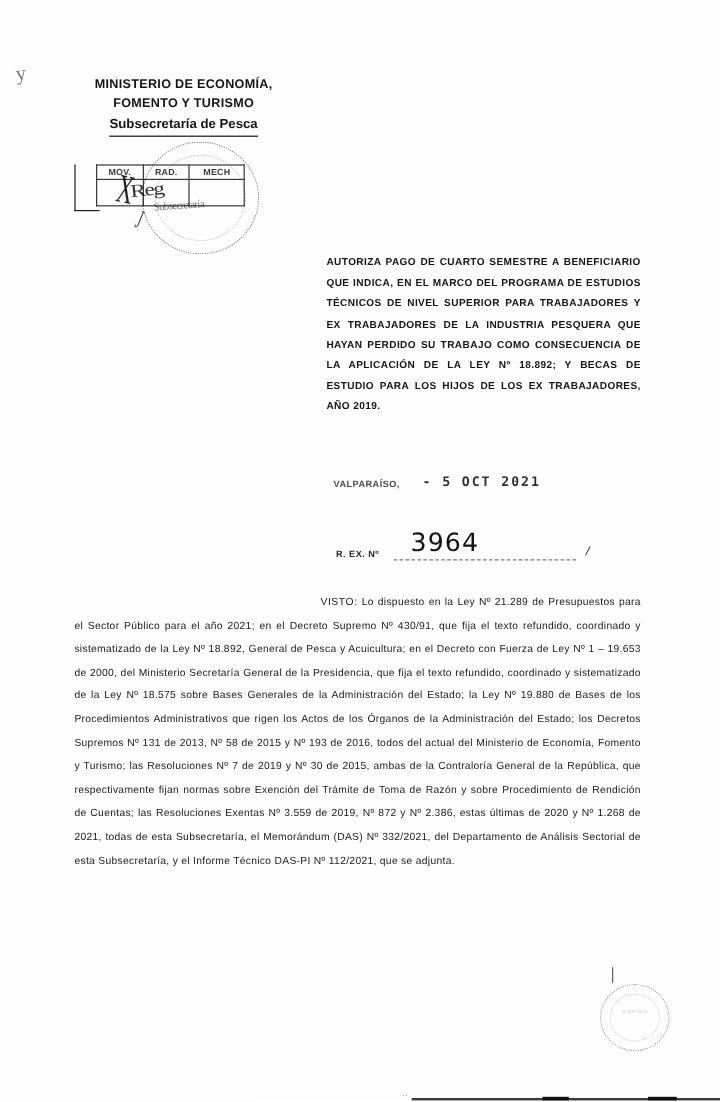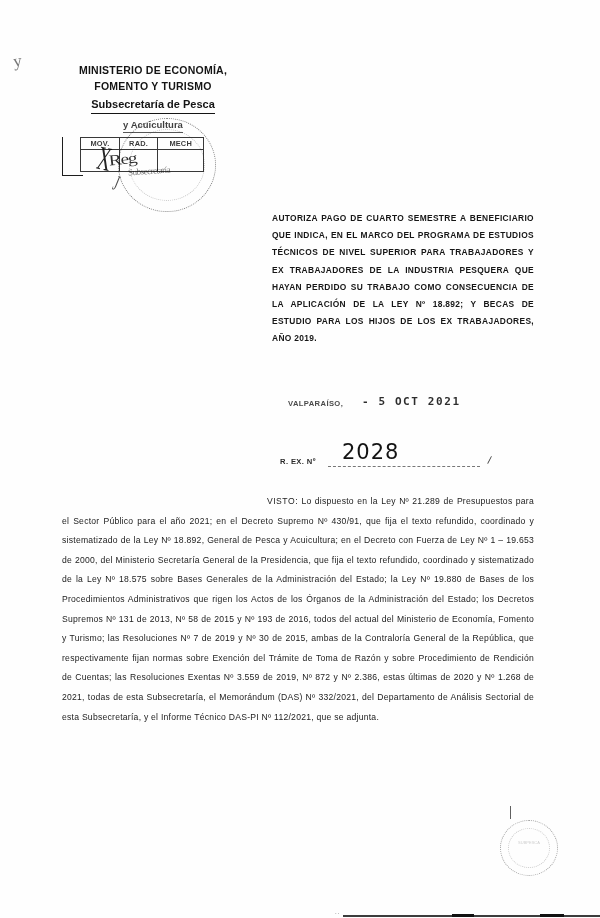--- a/index.html
+++ b/index.html
@@ -180,21 +180,21 @@
     text-align: justify;
     text-justify: inter-word;
   }
   .subject p {
     margin: 0;
   }
 
   
   .place-date {
     position: absolute;
-    left: 288px;
+    left: 278px;
     top: 395px;
     width: 260px;
     height: 20px;
   }
   .place-label {
     position: absolute;
     left: 0;
     top: 4px;
     font-size: 7.6px;
     font-weight: bold;
@@ -360,21 +360,20 @@
 <body>
 
 <div class="page">
 
   <div class="corner-mark">y</div>
 
   <div class="letterhead">
     <div class="lh-line1">MINISTERIO DE ECONOMÍA,</div>
     <div class="lh-line2">FOMENTO Y TURISMO</div>
     <div><span class="lh-line3">Subsecretaría de Pesca</span></div>
-    <div><span class="lh-line4">y Acuicultura</span></div>
   </div>
 
   <div class="routing-rule"></div>
 
   <table class="routing-table">
     <tbody>
         <tr>
       <td>MOV.</td>
       <td>RAD.</td>
       <td>MECH</td>
@@ -401,21 +400,21 @@
   </div>
 
   <div class="place-date">
     <span class="place-label">VALPARAÍSO,</span>
     <span class="date-stamp">- 5 OCT 2021</span>
   </div>
 
   <div class="resolution-line">
     <span class="rex-label">R. EX. Nº</span>
     <span class="rex-dots"></span>
-    <span class="rex-number">2028</span>
+    <span class="rex-number">3964</span>
     <span class="rex-slash">/</span>
   </div>
 
   <div class="body-text">
     <p><span class="kw">VISTO:</span><span> Lo dispuesto en la Ley Nº 21.289 de Presupuestos para el Sector Público para el año 2021; en el Decreto Supremo Nº 430/91, que fija el texto refundido, coordinado y sistematizado de la Ley Nº 18.892, General de Pesca y Acuicultura; en el Decreto con Fuerza de Ley Nº 1 – 19.653 de 2000, del Ministerio Secretaría General de la Presidencia, que fija el texto refundido, coordinado y sistematizado de la Ley Nº 18.575 sobre Bases Generales de la Administración del Estado; la Ley Nº 19.880 de Bases de los Procedimientos Administrativos que rigen los Actos de los Órganos de la Administración del Estado; los Decretos Supremos Nº 131 de 2013, Nº 58 de 2015 y Nº 193 de 2016, todos del actual del Ministerio de Economía, Fomento y Turismo; las Resoluciones Nº 7 de 2019 y Nº 30 de 2015, ambas de la Contraloría General de la República, que respectivamente fijan normas sobre Exención del Trámite de Toma de Razón y sobre Procedimiento de Rendición de Cuentas; las Resoluciones Exentas Nº 3.559 de 2019, Nº 872 y Nº 2.386, estas últimas de 2020 y Nº 1.268 de 2021, todas de esta Subsecretaría, el Memorándum (DAS) Nº 332/2021, del Departamento de Análisis Sectorial de esta Subsecretaría, y el Informe Técnico DAS-PI Nº 112/2021, que se adjunta.</span></p>
   </div>
 
   <div class="seal-footer-tick"></div>
   <div class="seal-footer">
     <div class="seal-footer-inner">SUBPESCA</div>

